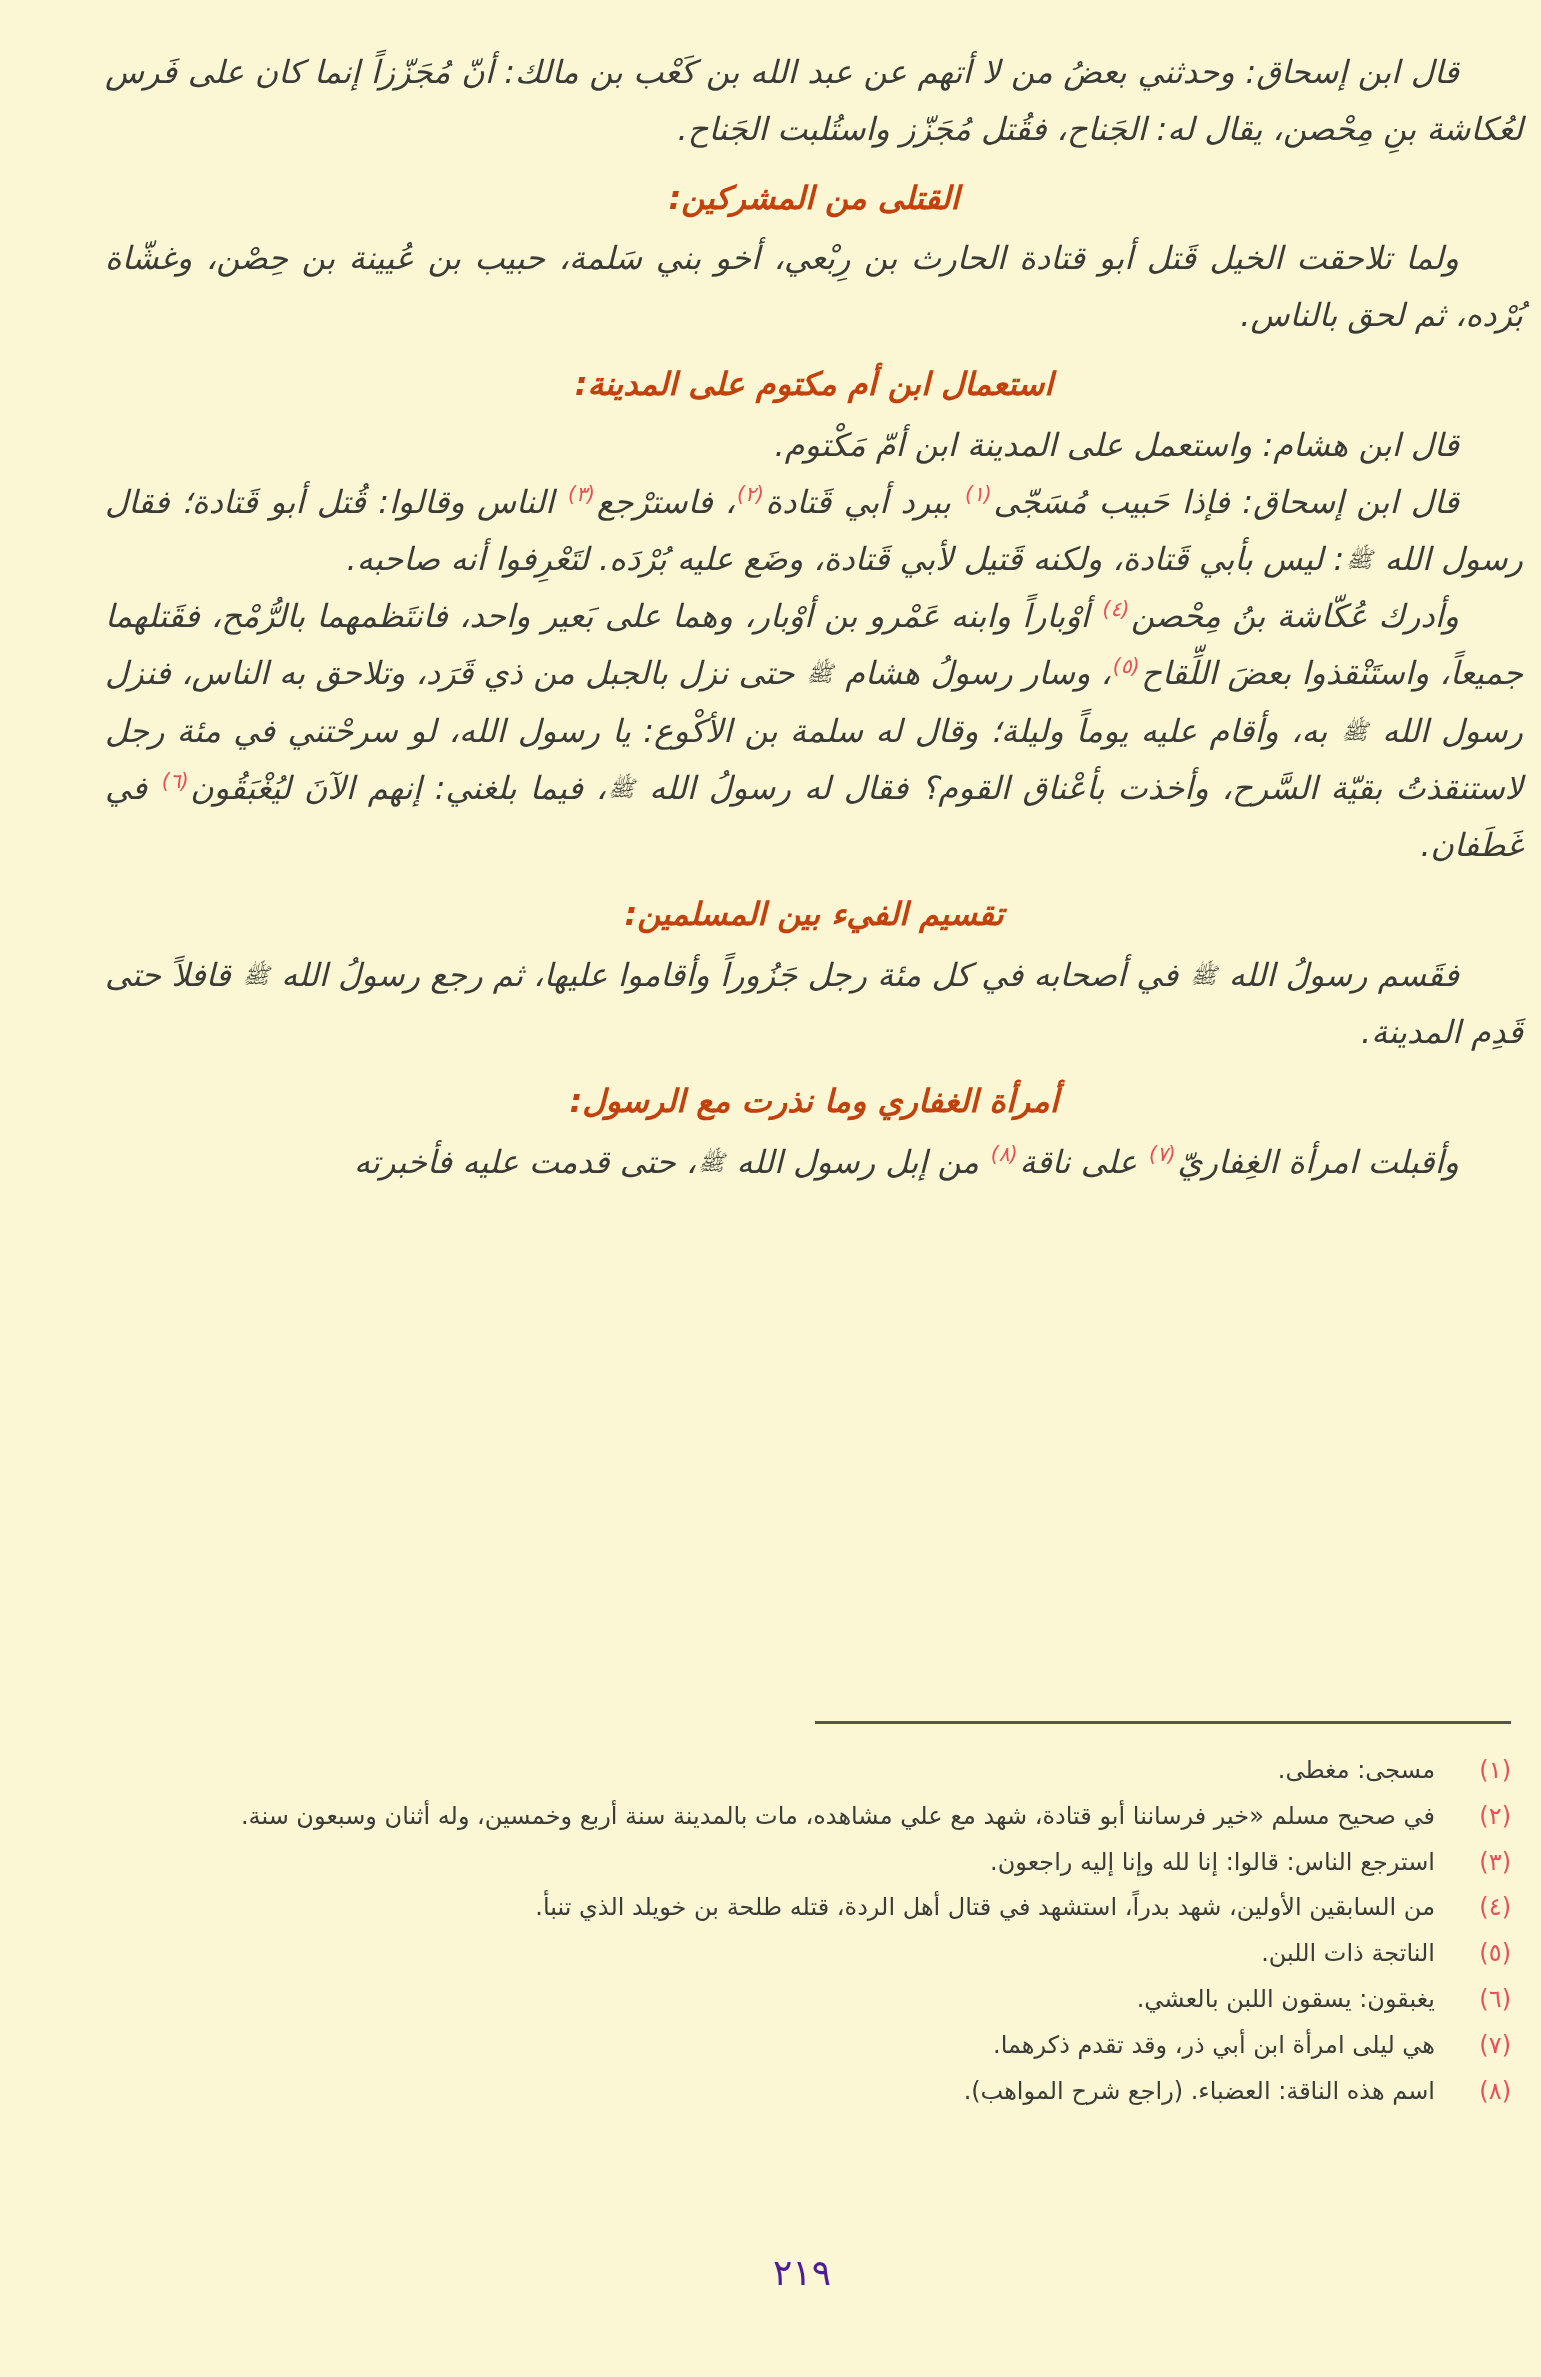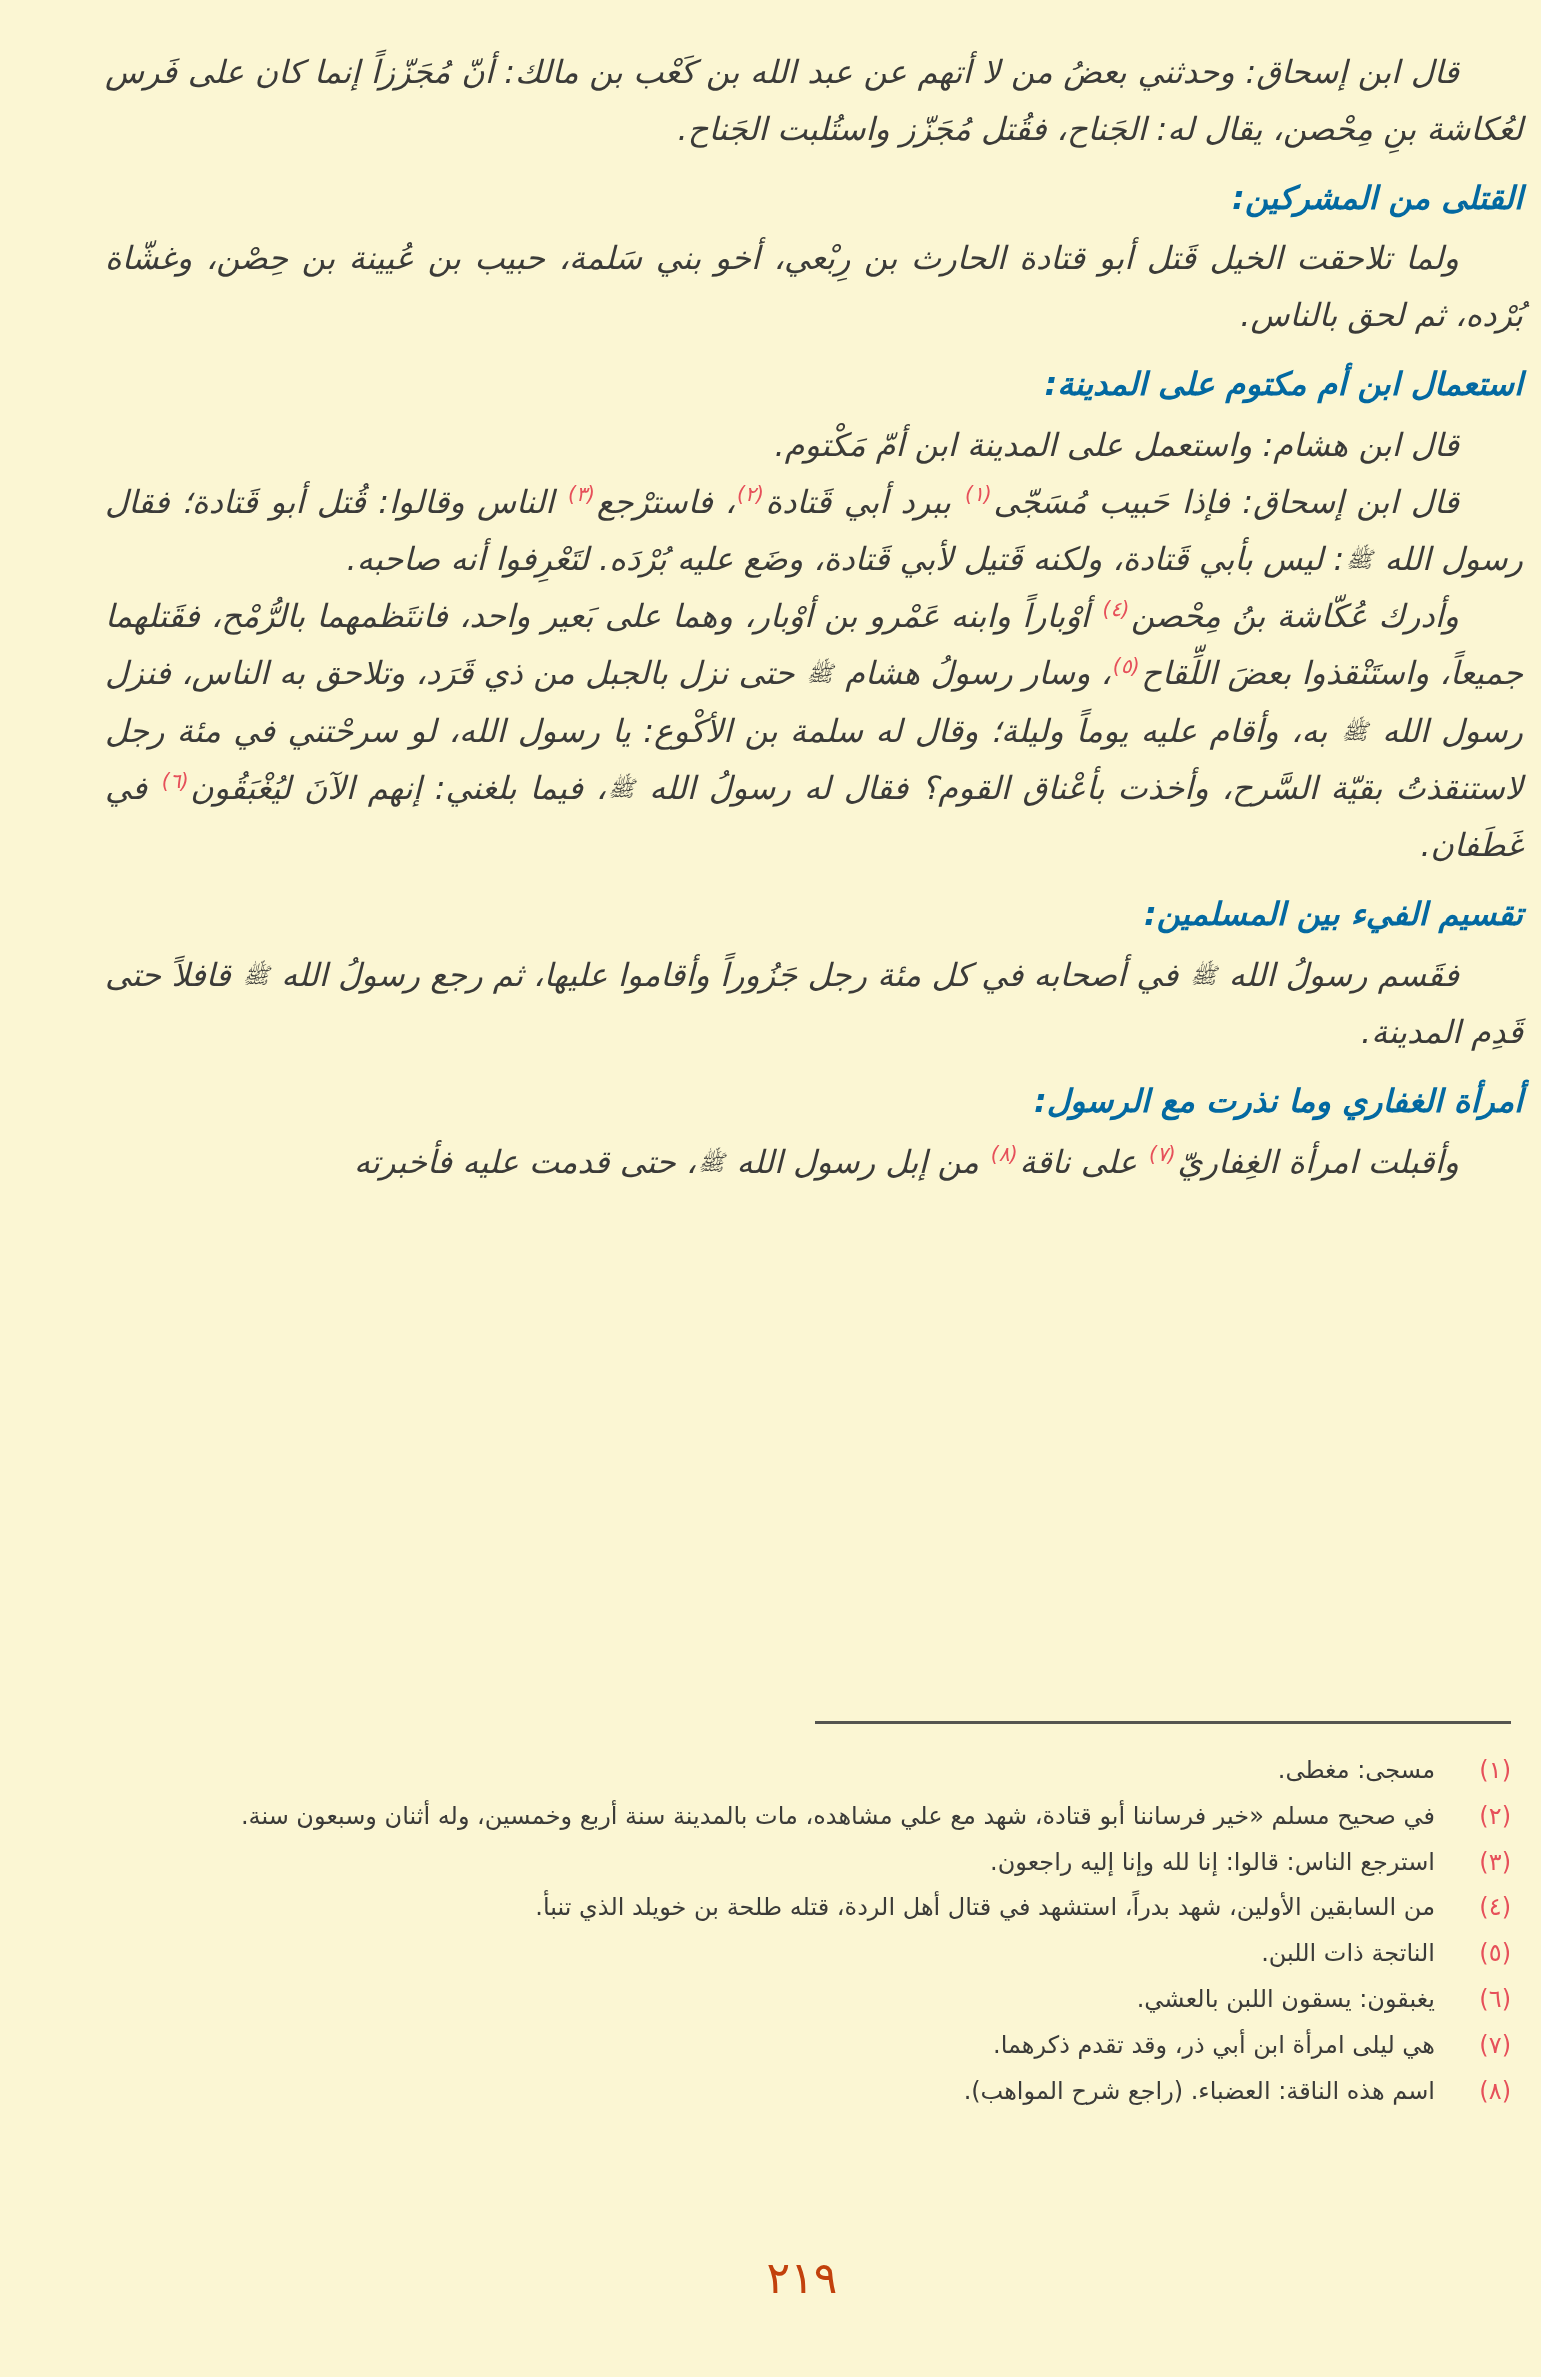--- a/index.html
+++ b/index.html
@@ -34,23 +34,24 @@
     line-height: 57px;
     text-align: justify;
     text-align-last: right;
     margin: 0;
     text-indent: 64px;
     letter-spacing: 0;
   }
   .heading {
     font-size: 32px;
     font-weight: bold;
-    color: #0369a1;
+    color: #c2410c;
     line-height: 57px;
     margin: 12px 0 3.4px 0;
+    text-align: center;
   }
   .fn-ref {
     color: #e6505a;
     font-size: 20.4px;
     vertical-align: super;
     line-height: 0;
     padding: 0 1.7px;
   }
   .saw {
     font-size: 22px;
@@ -89,22 +90,22 @@
     flex: 1;
     text-align: justify;
     text-align-last: right;
   }
   .page-number {
     position: absolute;
     top: 2252px;
     left: 0;
     width: 1418px;
     text-align: center;
-    font-size: 44px;
-    color: #c2410c;
+    font-size: 36px;
+    color: #4c1d95;
     direction: rtl;
   }
 </style>
 </head>
 <body>
 
 <div class="page">
 
   <div class="main-text">
 

